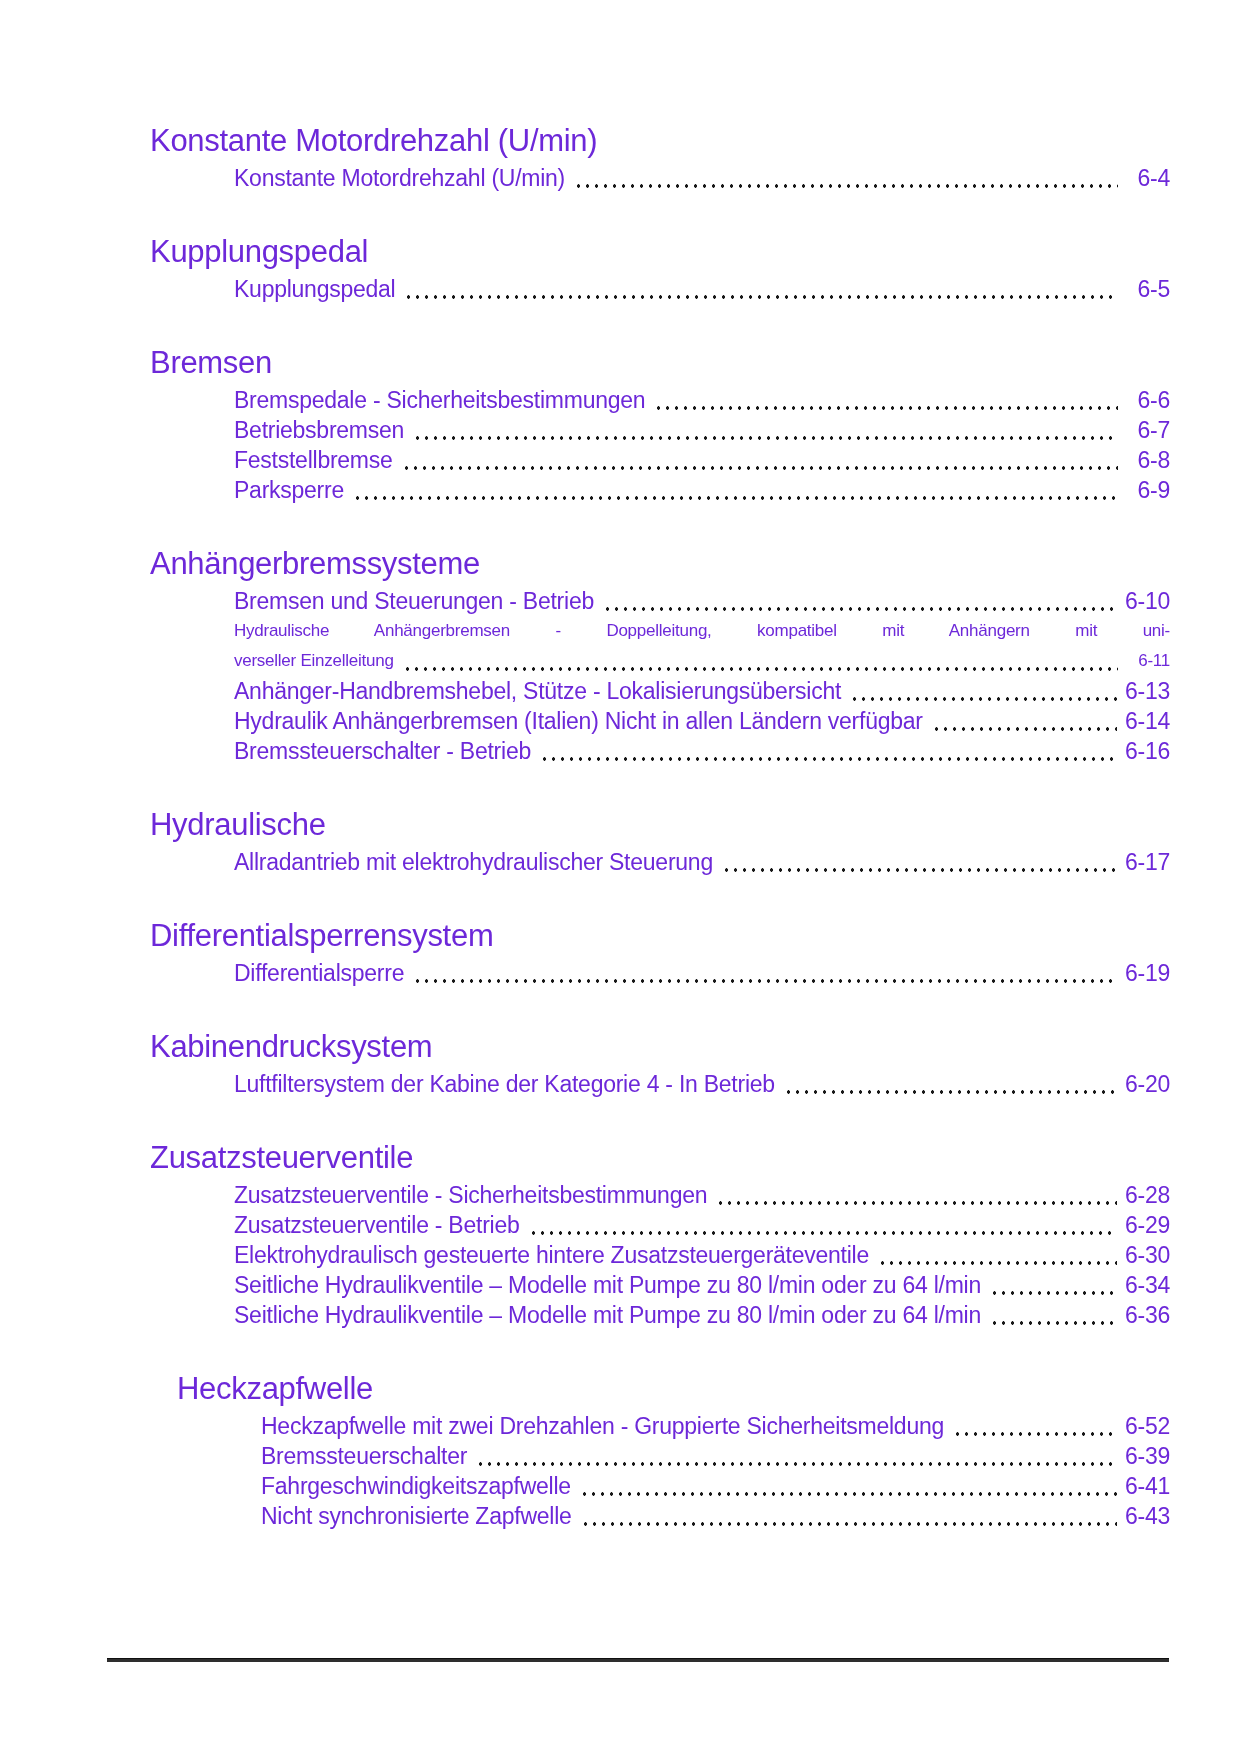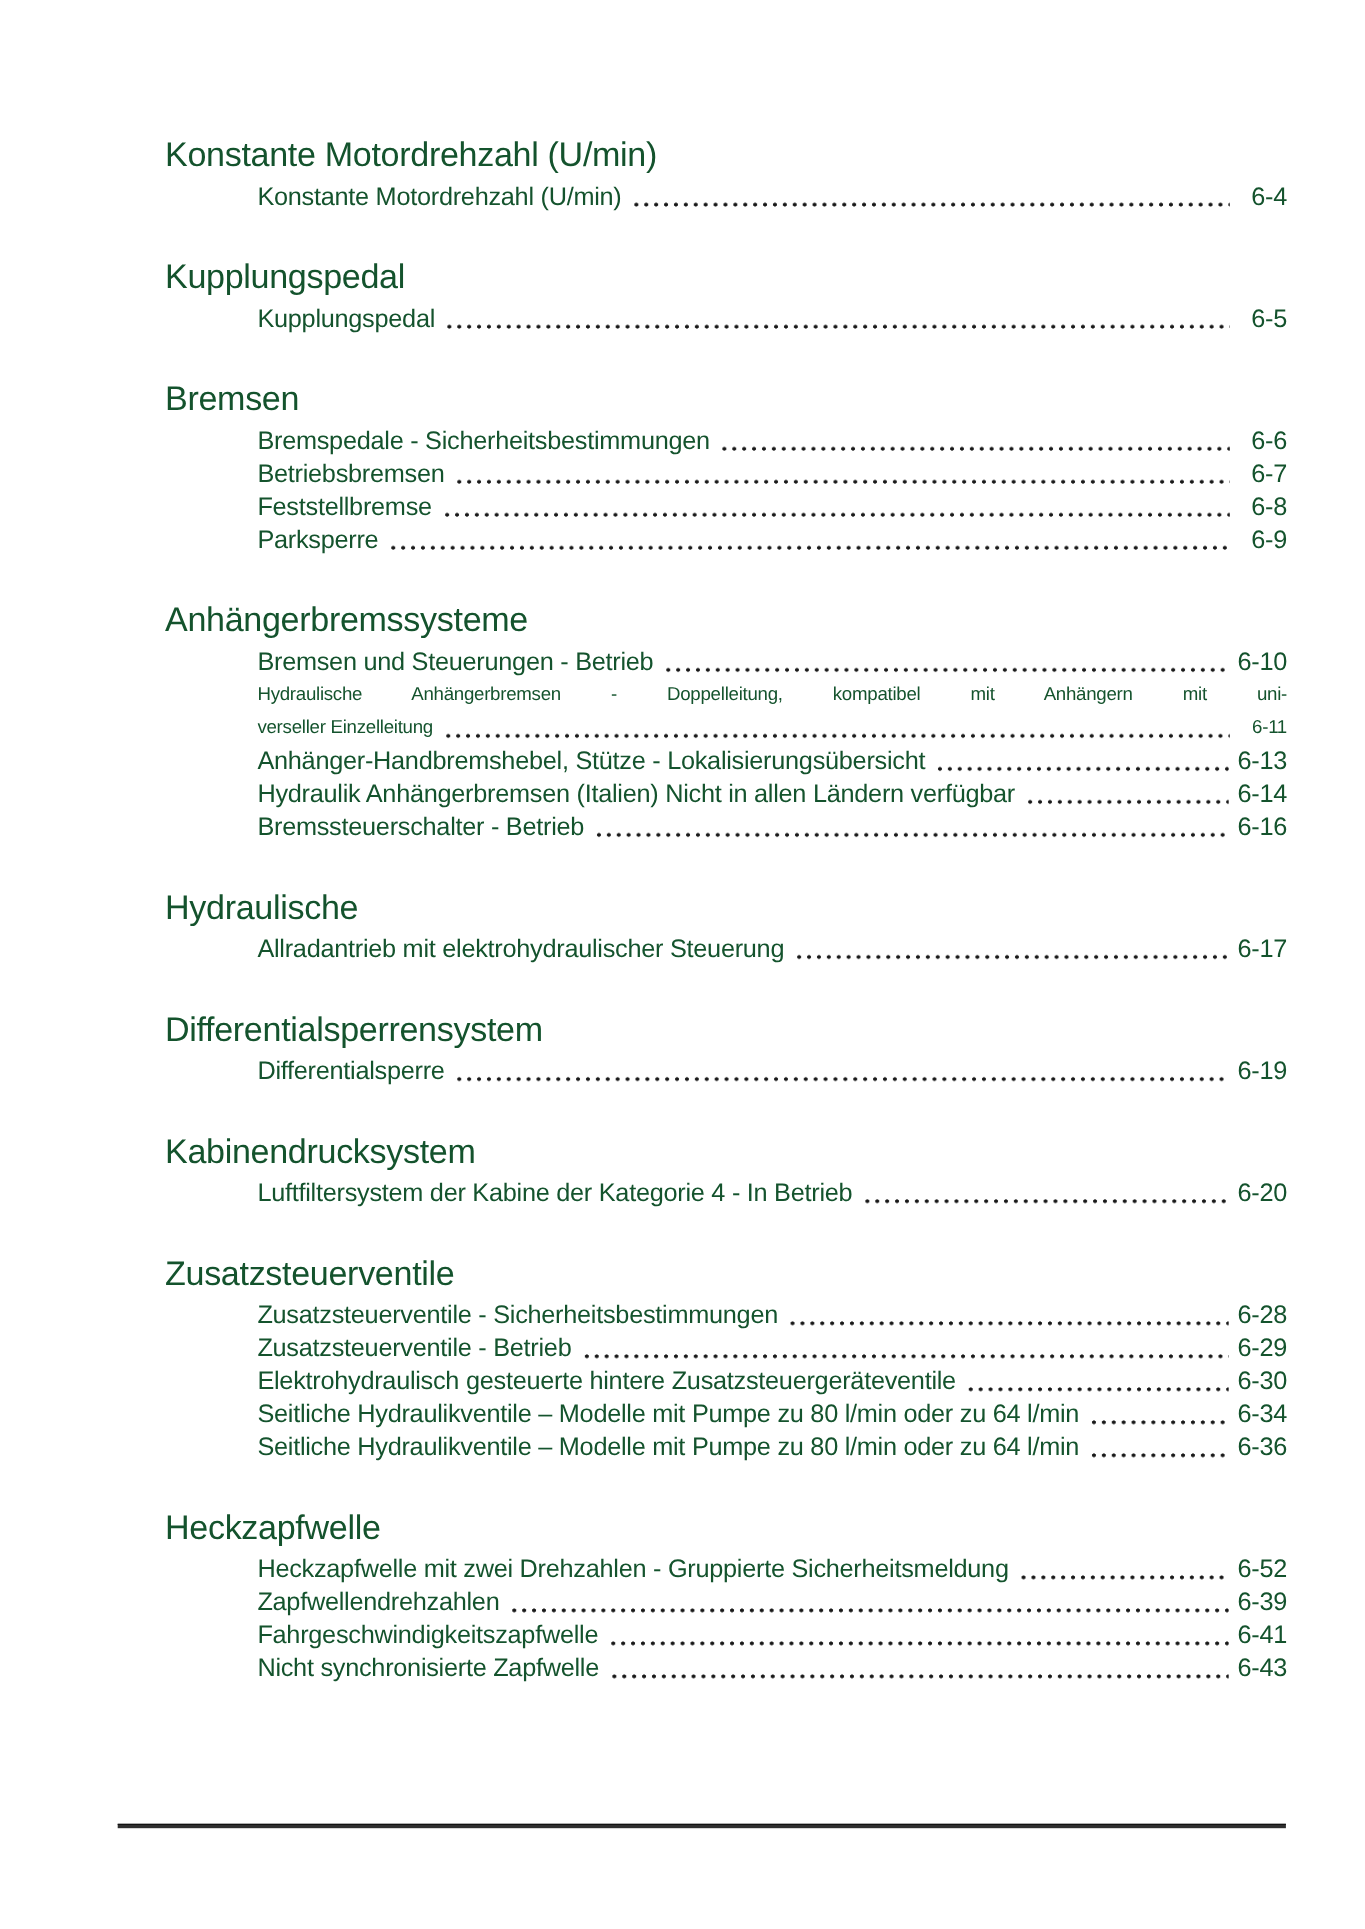--- a/index.html
+++ b/index.html
@@ -12,21 +12,21 @@
     font-family: "Liberation Sans", "DejaVu Sans", sans-serif;
     color: #111111;
   }
   .content {
     position: absolute;
     left: 150px;
     top: 124px;
     width: 1020px;
   }
   .section { margin: 0 0 42px 0; }
-  .section:last-child { margin-bottom: 0; }
+  .section:last-child { margin-bottom: 0; margin-left: 27px; }
   .section-title {
     font-size: 31px;
     line-height: 34px;
     font-weight: 400;
     letter-spacing: -0.3px;
     margin: 0 0 5px 0;
     white-space: nowrap;
   }
   .entry {
     display: flex;
@@ -69,21 +69,21 @@
     width: 1062px;
     height: 4px;
     box-sizing: border-box;
     background: #2e2e2e;
     border-top: 1px solid #101010;
   }
 </style>
 </head>
 <body>
 
-<div class="page" style="background: rgb(255, 255, 255); color: #14532d;">
+<div class="page" style="background: rgb(255, 255, 255); color: #6d28d9;">
   <div class="content">
     <div id="sections">
   <section class="section">
     <h2 class="section-title">Konstante Motordrehzahl (U/min)</h2>
     <div class="entries">
   <div class="entry">
     <span class="entry-label">Konstante Motordrehzahl (U/min)</span>
     <span class="leader"></span>
     <span class="pagenum">6-4</span>
   </div>
@@ -239,21 +239,21 @@
   <section class="section">
     <h2 class="section-title">Heckzapfwelle</h2>
     <div class="entries">
   <div class="entry">
     <span class="entry-label">Heckzapfwelle mit zwei Drehzahlen - Gruppierte Sicherheitsmeldung</span>
     <span class="leader"></span>
     <span class="pagenum">6-52</span>
   </div>
 
   <div class="entry">
-    <span class="entry-label">Zapfwellendrehzahlen</span>
+    <span class="entry-label">Bremssteuerschalter</span>
     <span class="leader"></span>
     <span class="pagenum">6-39</span>
   </div>
 
   <div class="entry">
     <span class="entry-label">Fahrgeschwindigkeitszapfwelle</span>
     <span class="leader"></span>
     <span class="pagenum">6-41</span>
   </div>
 

